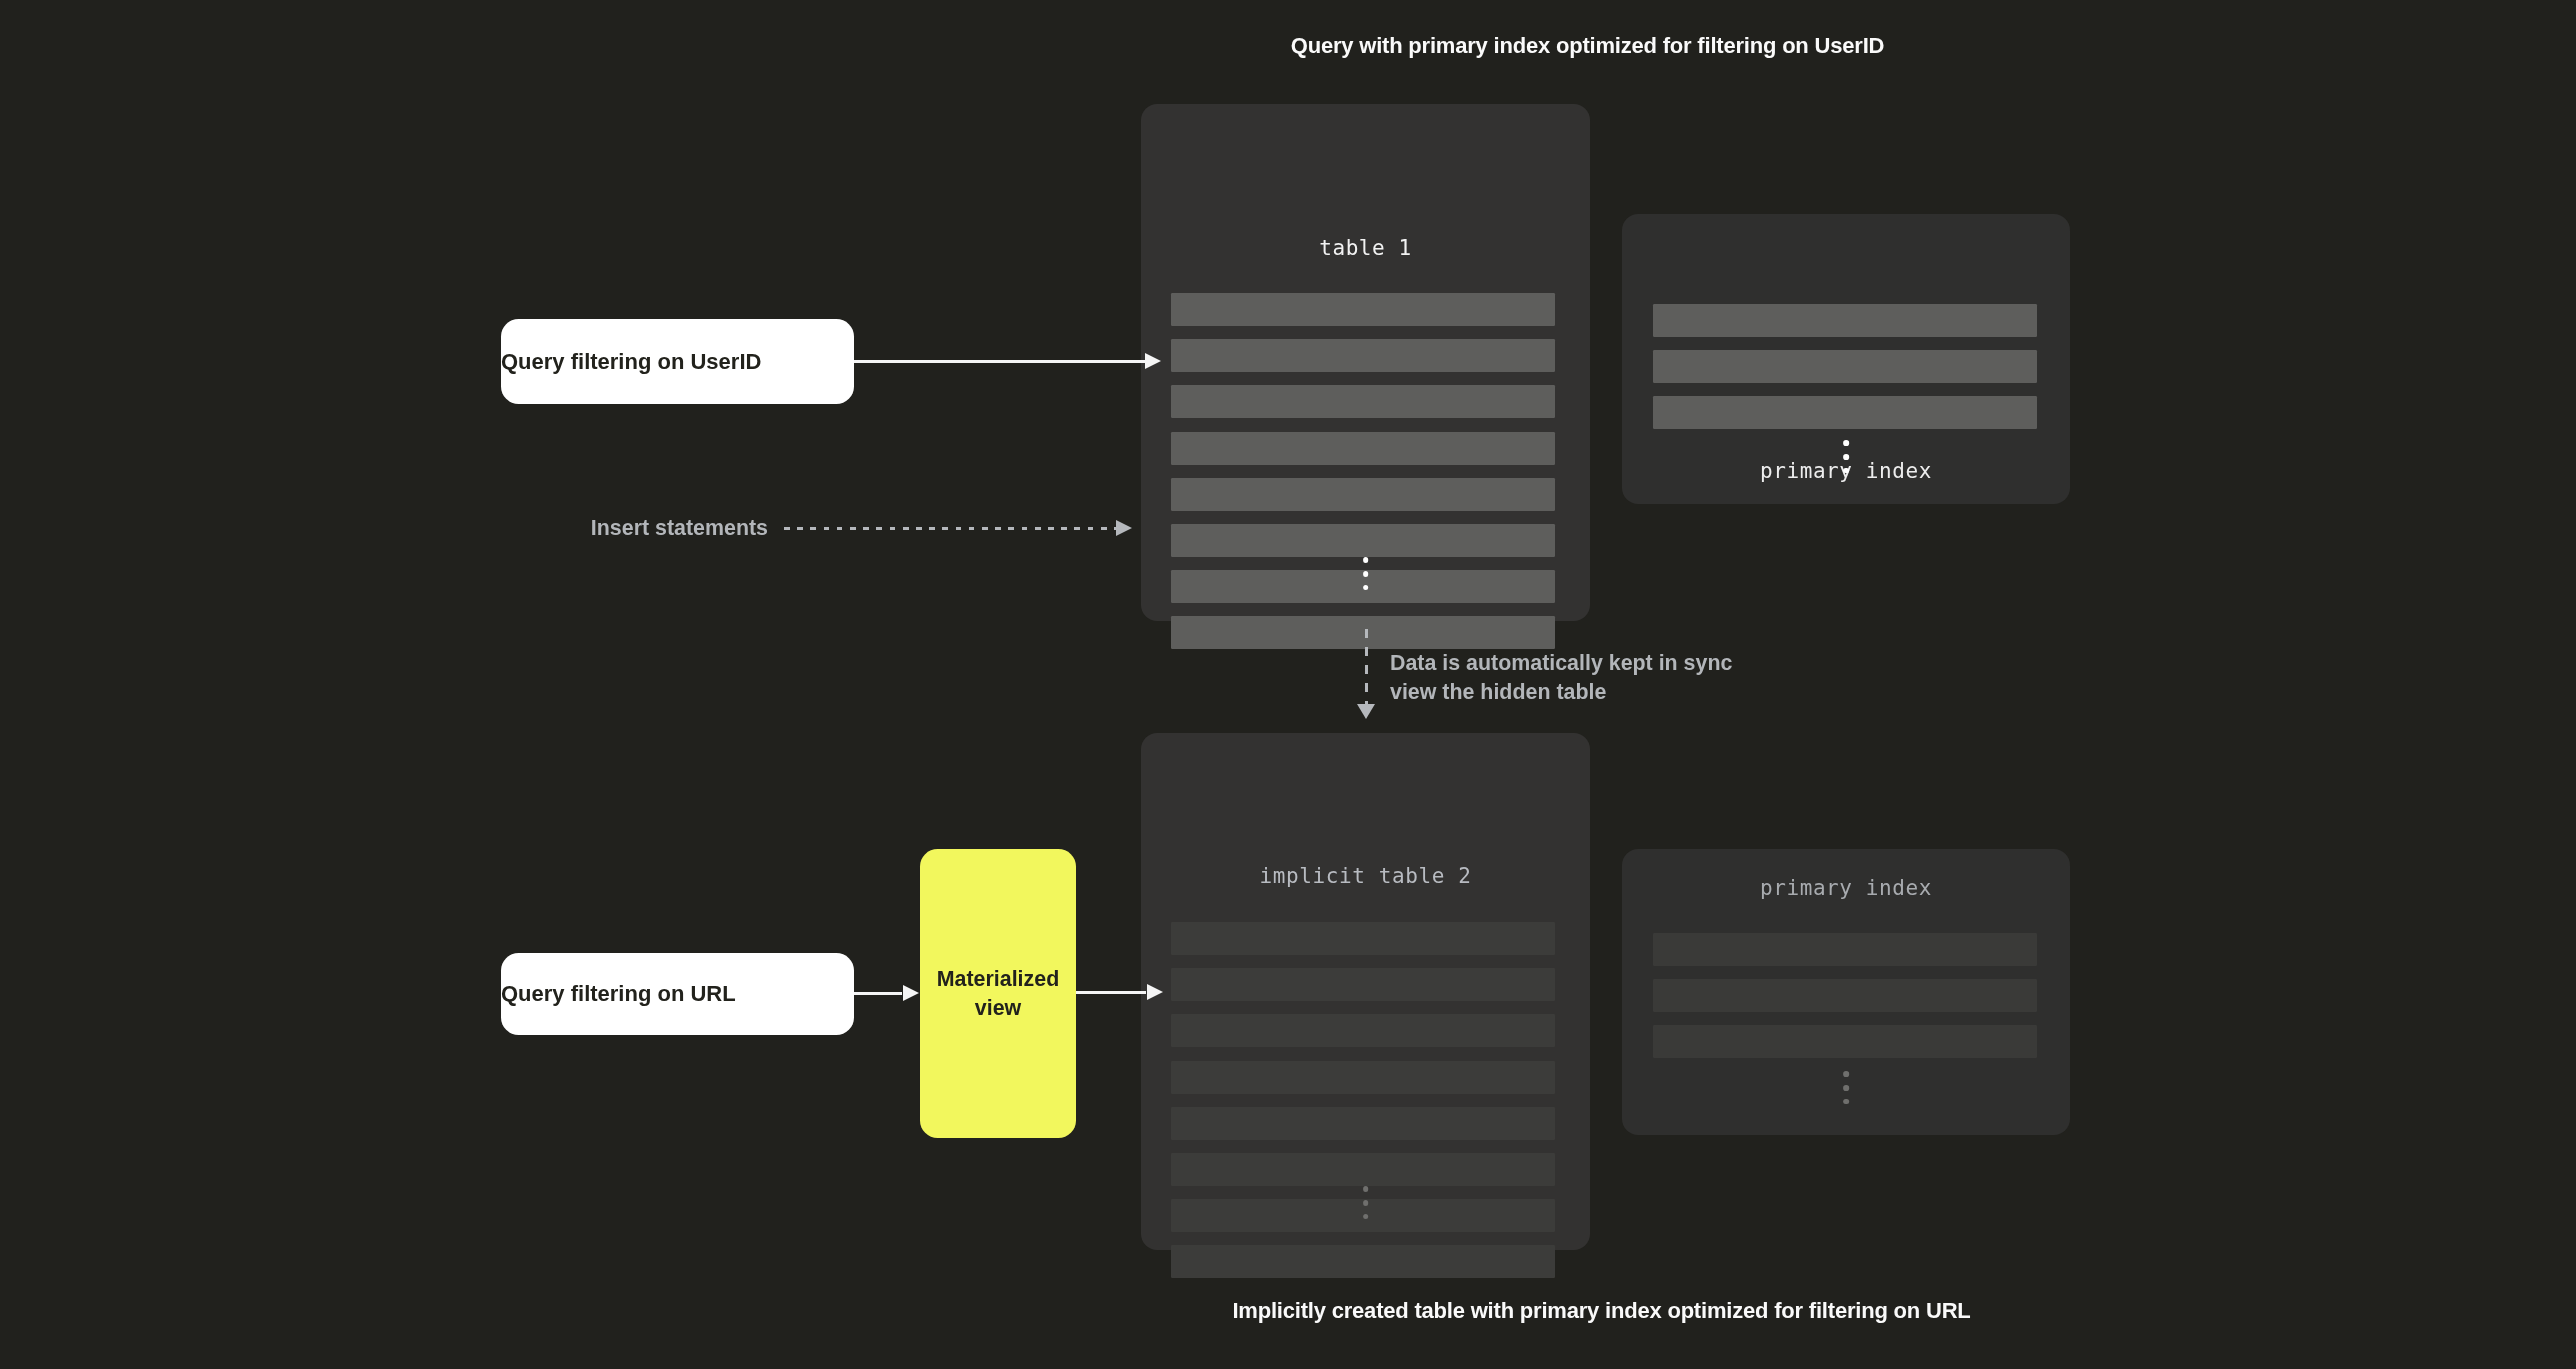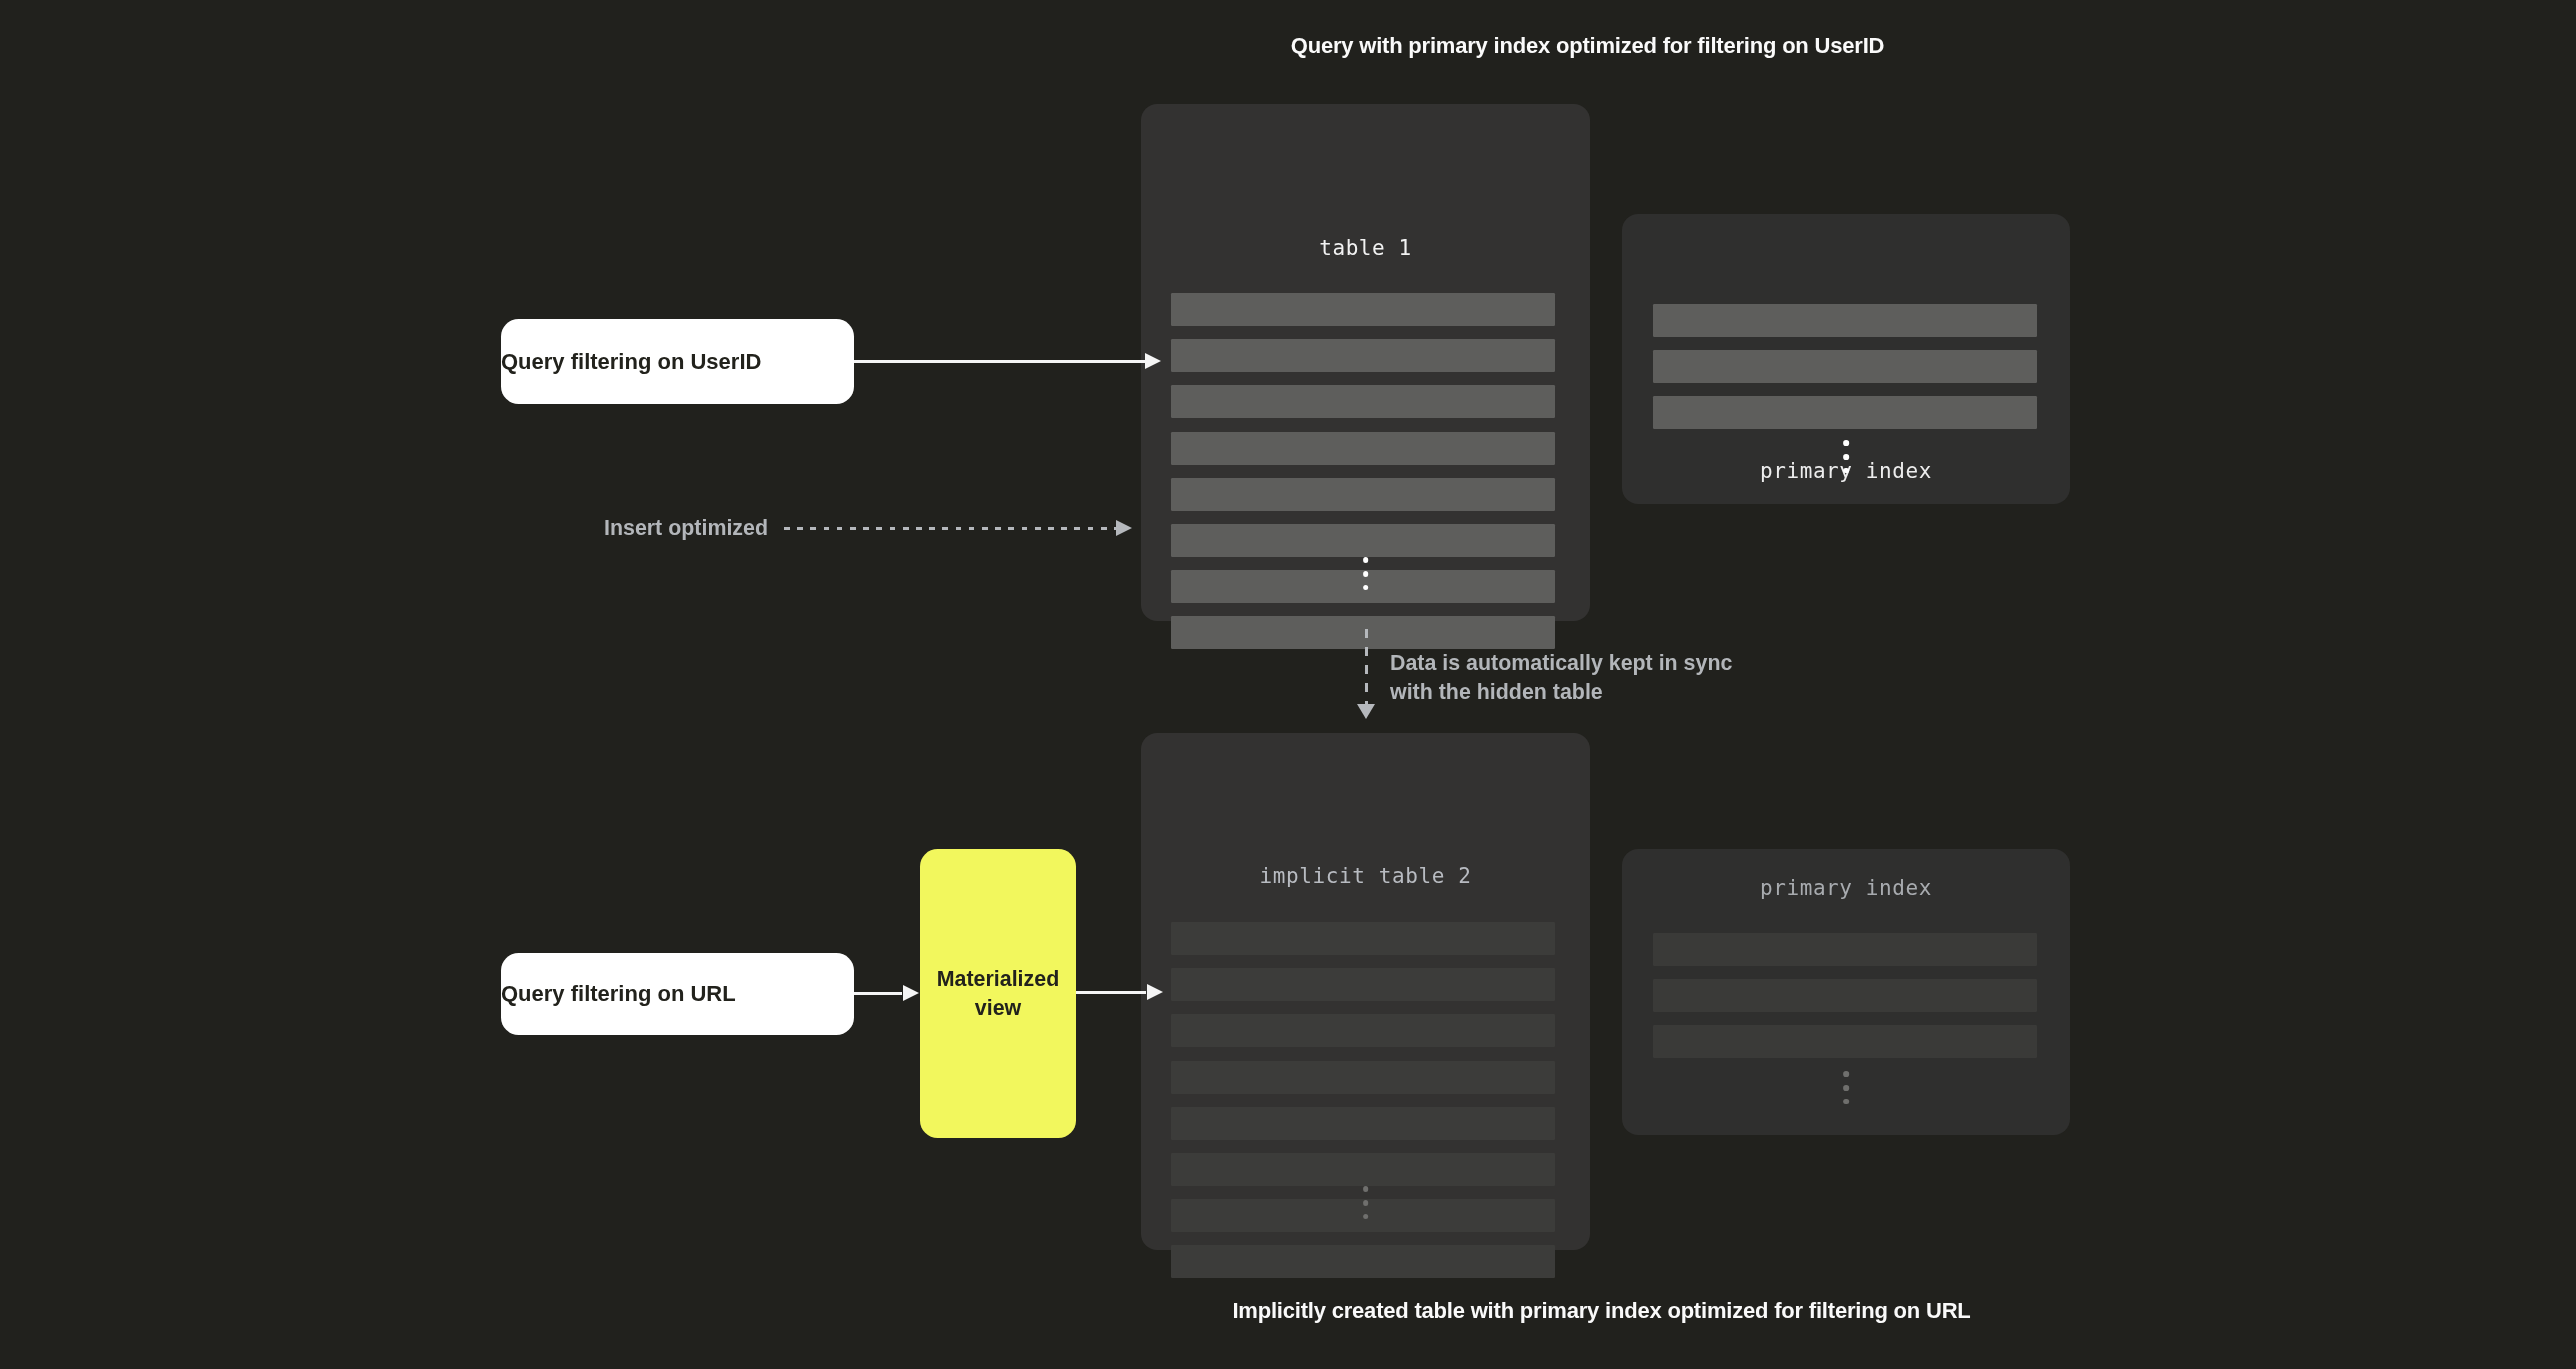--- a/index.html
+++ b/index.html
@@ -103,29 +103,29 @@
         <span></span>
       </div>
   </div>
 
   <div class="node white" style="left:501px;top:319px;width:353px;height:85px;">
     <span>Query filtering on UserID</span>
   </div>
   <div class="line" style="left:854px;top:360px;width:291px;height:2.5px;"></div>
   <div class="head-right" style="left:1145px;top:353px;"></div>
 
-  <div class="sidelabel" style="left:454px;top:516px;width:314px;text-align:right;">Insert optimized</div>
+  <div class="sidelabel" style="left:454px;top:516px;width:314px;text-align:right;">Insert statements</div>
   <div class="dash-h" style="left:784px;top:527px;width:332px;"></div>
   <div class="head-right gray" style="left:1116px;top:520px;"></div>
 
   <div class="dash-v" style="left:1365px;top:629px;height:75px;"></div>
   <div class="head-down" style="left:1357px;top:704px;"></div>
   <div class="sync" style="left:1390px;top:649px;">
     <div>Data is automatically kept in sync</div>
-    <div>with the hidden table</div>
+    <div>view the hidden table</div>
   </div>
 
   <div class="panel" style="left:1141px;top:733px;width:449px;height:517px;padding-left:20px;">
     <div class="panel-title t-dim" style="top:131px;">implicit table 2</div>
     <div class="rows dim" style="left:30px;right:35px;top:189px;">
         <div class="bar"></div>
         <div class="bar"></div>
         <div class="bar"></div>
         <div class="bar"></div>
         <div class="bar"></div>

